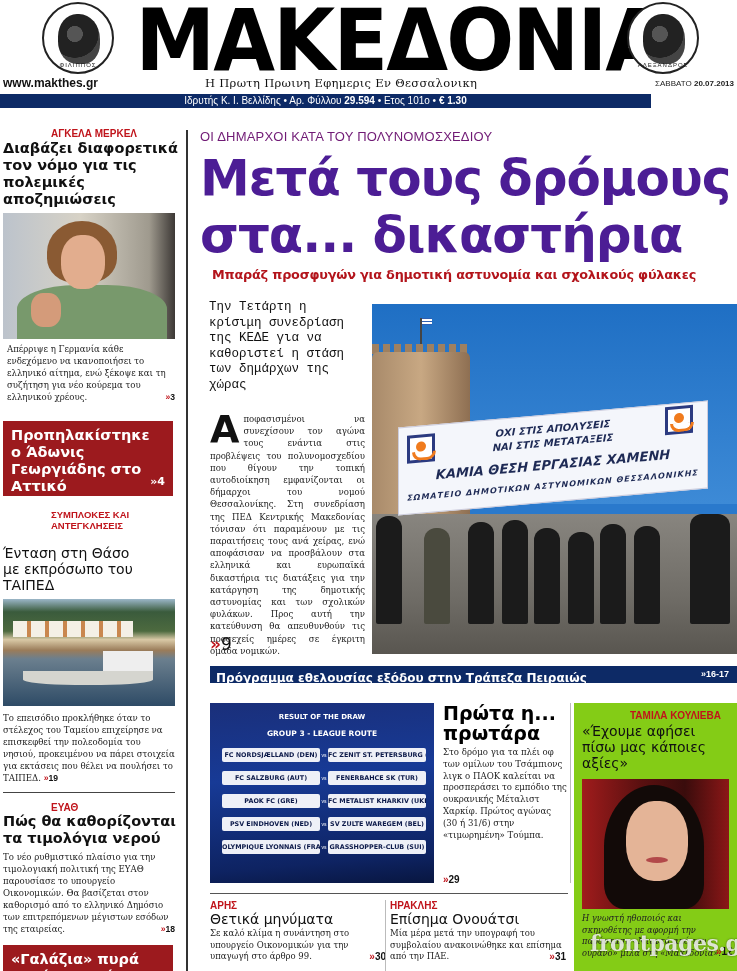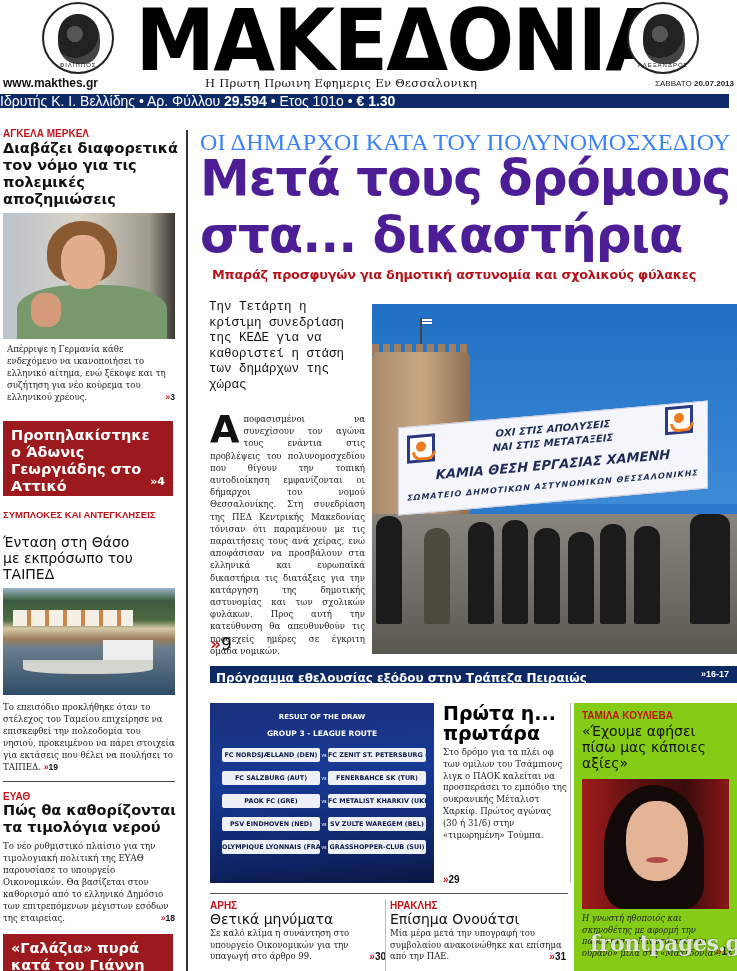--- a/index.html
+++ b/index.html
@@ -23,28 +23,28 @@
   }
   .coin .ring-text {
     position: absolute; bottom: 4px; left: 0; right: 0; text-align: center;
     font-size: 6px; color: #222; letter-spacing: 1px;
   }
   .website { position: absolute; left: 3px; top: 76px; font-size: 12px; font-weight: bold; color: #111; }
   .tagline { position: absolute; left: 205px; top: 76px; font-family: "DejaVu Serif", serif; font-size: 11.5px; color: #111; letter-spacing: 0.3px; }
   .dateline { position: absolute; right: 3px; top: 79px; font-size: 8px; color: #222; }
   .dateline b { font-weight: bold; }
   .infobar {
-    position: absolute; left: 0; top: 94px; width: 729px; height: 14px; background: #0d2a66;
-    color: #fff; font-size: 14px; line-height: 14px;
+    position: absolute; left: 0; top: 94px; width: 651px; height: 14px; background: #0d2a66;
+    color: #fff; font-size: 10px; text-align: center; line-height: 14px;
   }
   .infobar b { font-weight: bold; }
 
   
   .left-col { position: absolute; left: 0; top: 120px; width: 178px; }
-  .kicker { color: #c0141b; font-weight: bold; font-size: 10px; text-transform: uppercase; }
+  .kicker { color: #c0141b; font-weight: bold; font-size: 10px; text-transform: uppercase; margin-left: 48px; }
   .h-left { font-family: "DejaVu Sans", sans-serif; font-weight: bold; font-size: 14.5px; line-height: 17px; color: #111; }
   .h-left-light { font-family: "DejaVu Sans", sans-serif; font-size: 14px; line-height: 16px; color: #111; }
   .body-serif { font-family: "DejaVu Serif", serif; font-size: 8.6px; line-height: 12px; color: #222; }
   .ref { color: #c0141b; font-weight: bold; font-family: "Liberation Sans", sans-serif; }
   .ref .num { color: #111; }
   .redbox {
     background: #9c1a1e; color: #fff; padding: 6px 8px; font-family: "DejaVu Sans", sans-serif;
     font-weight: bold; font-size: 14.5px; line-height: 17px; position: relative;
   }
   .redbox .ref-w { position: absolute; right: 8px; bottom: 6px; font-size: 11px; color: #fff; }
@@ -64,21 +64,21 @@
   .harbour {
     width: 172px; height: 107px; margin-left: 3px;
     background: linear-gradient(180deg, #9bb6c8 0%, #3a5b3c 12%, #4d6a3f 30%, #d9c9a6 38%, #9a7c5a 48%, #6b7f8e 56%, #2e4b66 100%);
   }
   .harbour .boat1 { position: absolute; left: 20px; top: 72px; width: 130px; height: 14px; background: #d5d5cf; border-radius: 0 0 40% 40%; }
   .harbour .boat2 { position: absolute; left: 100px; top: 52px; width: 50px; height: 22px; background: #eee; }
   .harbour .houses { position: absolute; left: 10px; top: 22px; width: 120px; height: 16px; background: repeating-linear-gradient(90deg,#f4f0e6 0 14px,#c9874f 14px 18px); }
 
   
   .center-rule { position: absolute; left: 186px; top: 130px; width: 2px; height: 841px; background: #333; }
-  .main-kicker { position: absolute; left: 200px; top: 129px; font-family: Liberation Serif, serif; font-size: 24px; color: #3b82f6; letter-spacing: 0.2px; }
+  .main-kicker { position: absolute; left: 200px; top: 129px; font-family: Liberation Sans, sans-serif; font-size: 13px; color: #701a75; letter-spacing: 0.2px; }
   .main-headline { position: absolute; left: 200px; top: 150px; width: 537px; font-family: "DejaVu Sans", sans-serif; font-weight: bold; font-size: 50px; line-height: 57px; color: #4c1d95; letter-spacing: -1px; }
   .main-sub { position: absolute; left: 212px; top: 267px; font-family: "DejaVu Sans", sans-serif; font-weight: bold; font-size: 12.8px; color: #b3141b; letter-spacing: -0.2px; }
 
   .deck { position: absolute; left: 209px; top: 300px; width: 155px; font-family: Liberation Mono, monospace; font-size: 12.5px; line-height: 15.5px; color: #111; }
   .article { position: absolute; left: 210px; top: 413px; width: 155px; font-family: "DejaVu Serif", serif; font-size: 8.6px; line-height: 12.2px; color: #222; text-align: justify; }
   .dropcap { float: left; font-family: "DejaVu Sans", sans-serif; font-weight: bold; font-size: 38px; line-height: 32px; margin: 0 4px 0 0; color: #111; }
   .article-ref { position: absolute; left: 210px; top: 634px; font-size: 17px; font-family: "DejaVu Sans", sans-serif; }
   .article-ref .arrow { color: #c0141b; font-weight: bold; }
 
   

